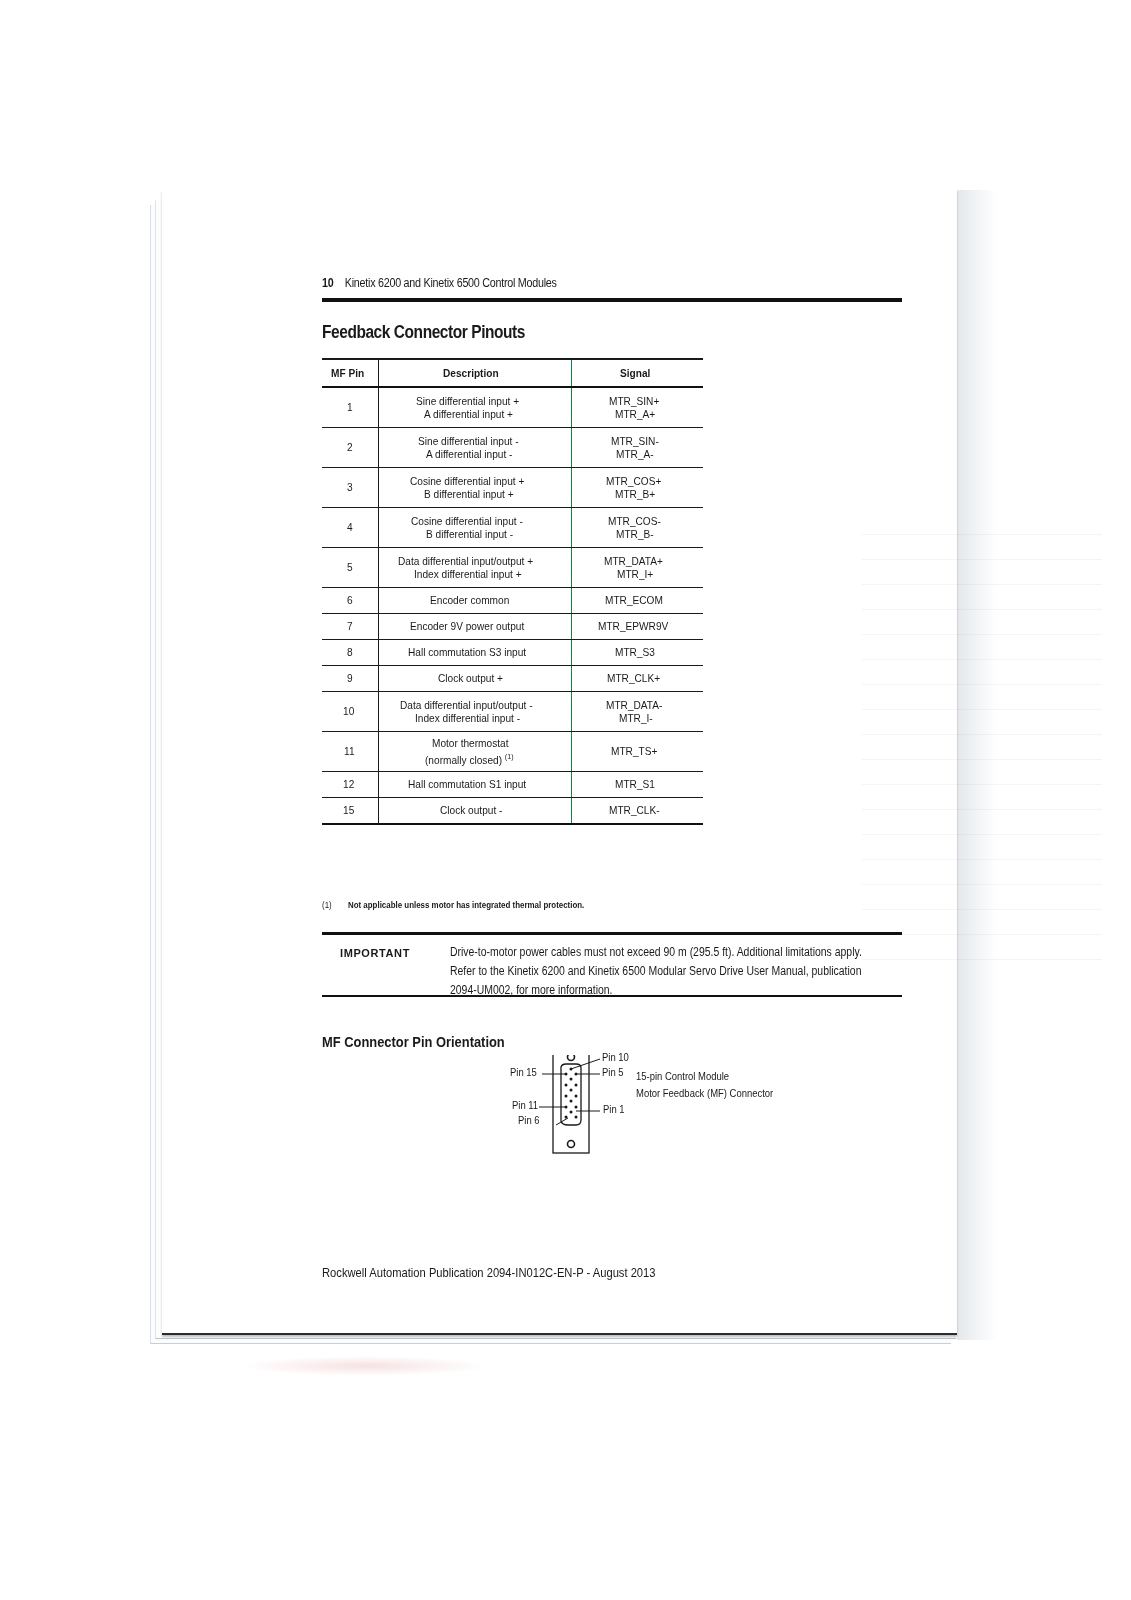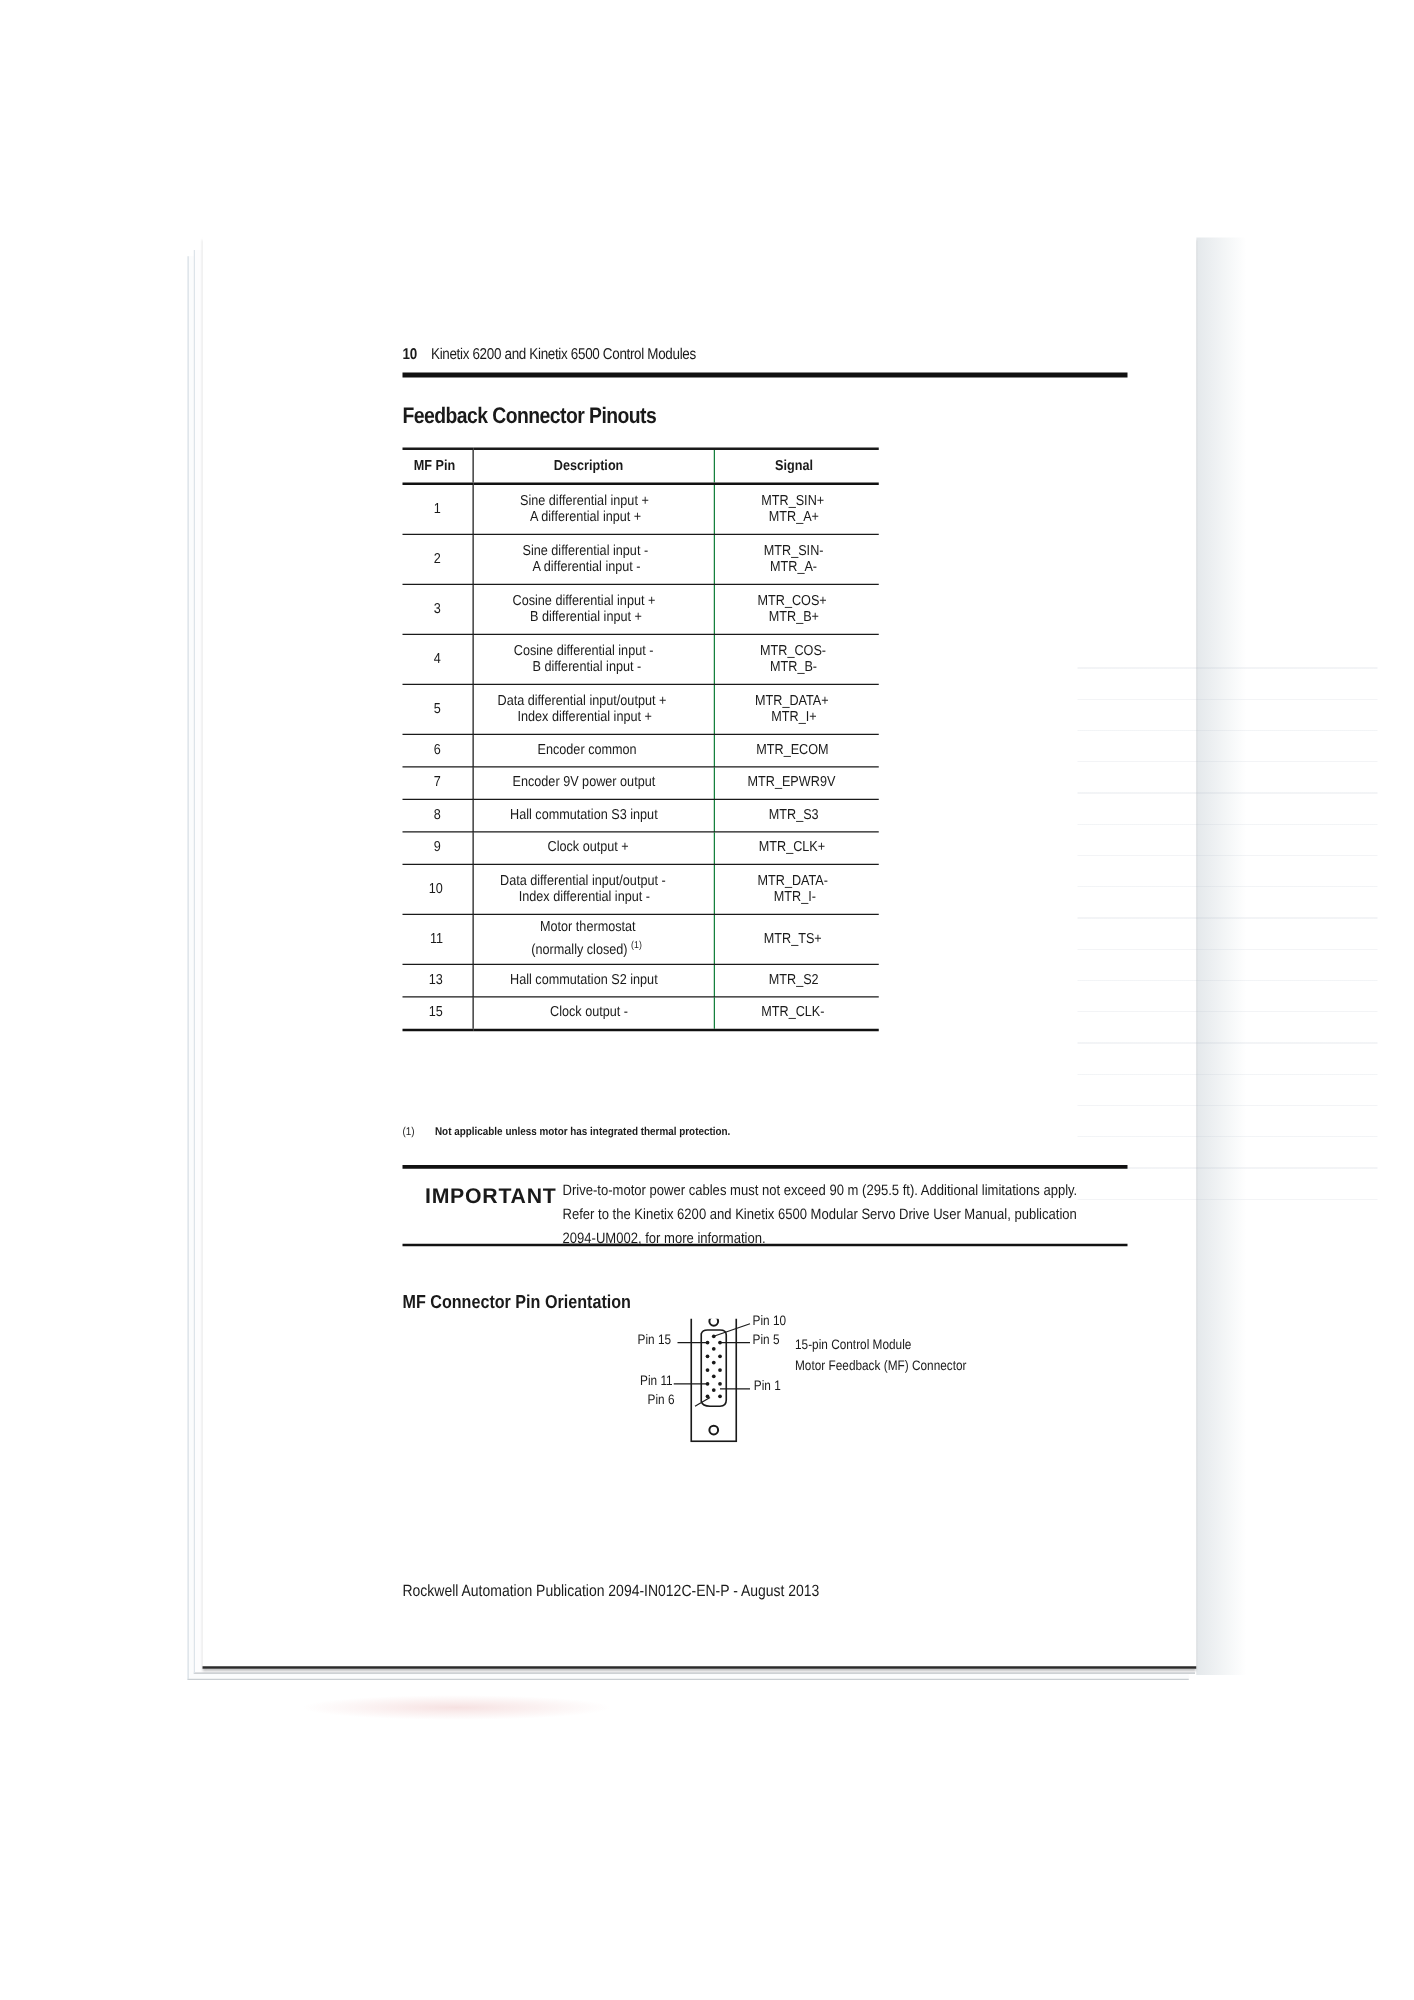--- a/index.html
+++ b/index.html
@@ -84,21 +84,21 @@
       transform: scaleX(0.88); transform-origin: left; white-space: nowrap;
     }
     .footnote .fn-mark { margin-right: 16px; font-weight: normal; }
 
     .important-box {
       position: absolute; left: 322px; top: 932px; width: 580px; height: 52px;
       border-top: 3px solid #111; border-bottom: 2.5px solid #111;
       padding-top: 8px;
     }
     .important-label {
-      position: absolute; left: 18px; top: 12px; font-size: 17px; font-weight: bold; letter-spacing: 0.6px;
+      position: absolute; left: 18px; top: 12px; font-size: 11px; font-weight: bold; letter-spacing: 0.6px;
     }
     .important-text {
       position: absolute; left: 128px; top: 8px; width: 520px; font-size: 12px; line-height: 19px;
       transform: scaleX(0.87); transform-origin: left; white-space: nowrap;
     }
     .important-text a { color: #1a1a1a; text-decoration: underline; }
 
     .sub-title {
       position: absolute; left: 322px; top: 1033px; font-size: 15px; font-weight: bold;
       transform: scaleX(0.86); transform-origin: left; white-space: nowrap;
@@ -195,23 +195,23 @@
       <td class="c-pin"><span class="cond">10</span></td>
       <td class="c-desc"><span class="cond">Data differential input/output -</span><br><span class="cond">Index differential input -</span></td>
       <td class="c-sig"><span class="cond">MTR_DATA-</span><br><span class="cond">MTR_I-</span></td>
     </tr>
     <tr class="tall">
       <td class="c-pin"><span class="cond">11</span></td>
       <td class="c-desc"><span class="cond">Motor thermostat</span><br><span class="cond"><span>(normally closed)</span> <sup>(1)</sup></span></td>
       <td class="c-sig"><span class="cond">MTR_TS+</span></td>
     </tr>
     <tr class="short">
-      <td class="c-pin"><span class="cond">13</span></td>
-      <td class="c-desc"><span class="cond">Hall commutation S2 input</span></td>
-      <td class="c-sig"><span class="cond">MTR_S2</span></td>
+      <td class="c-pin"><span class="cond">12</span></td>
+      <td class="c-desc"><span class="cond">Hall commutation S1 input</span></td>
+      <td class="c-sig"><span class="cond">MTR_S1</span></td>
     </tr>
     <tr class="short">
       <td class="c-pin"><span class="cond">15</span></td>
       <td class="c-desc"><span class="cond">Clock output -</span></td>
       <td class="c-sig"><span class="cond">MTR_CLK-</span></td>
     </tr>
   </tbody>
 </table>
 
 <div class="footnote">

